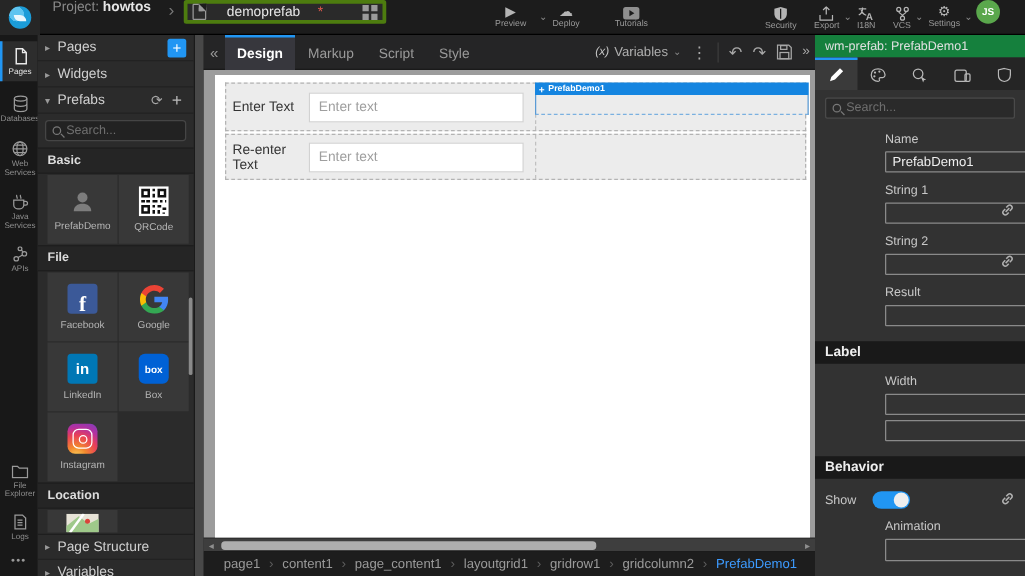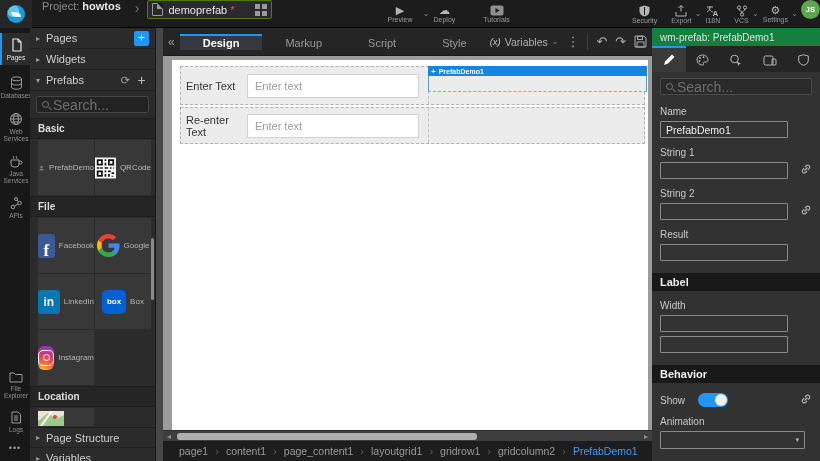--- a/index.html
+++ b/index.html
@@ -8,32 +8,32 @@
   .app { width:820px; height:461px; display:flex; flex-direction:column; overflow:hidden; }
 
   
   .header { height:28px; background:#1c1c1c; display:flex; align-items:flex-start; flex:0 0 28px; border-bottom:1px solid #000; }
   .logo { width:32px; height:28px; background:#262626; display:flex; align-items:center; justify-content:center; cursor:pointer; }
   .logo-circle { width:18px; height:18px; border-radius:50%; background:radial-gradient(circle at 35% 35%, #5ec4f0 0 35%, #1b9cd8 36% 100%); position:relative; }
   .logo-circle:after { content:""; position:absolute; left:4px; top:7px; width:10px; height:5px; background:#eaf7fd; border-radius:0 6px 0 6px; }
   .project { margin-left:10px; color:#8a8a8a; font-size:11px; white-space:nowrap; }
   .project b { color:#e6e6e6; font-weight:bold; margin-left:3px; }
   .hdr-chev { color:#777; font-size:14px; margin:0 8px 0 14px; }
-  .pagebox { display:flex; align-items:center; background:#2a2a2a; border:1px solid #4d7c0f; border-radius:2px; height:19px; padding:0 4px; gap:5px; color:#e8e8e8; cursor:pointer; }
+  .pagebox { display:flex; align-items:center; background:#2a2a2a; border:3px solid #4d7c0f; border-radius:2px; height:19px; padding:0 4px; gap:16px; color:#e8e8e8; cursor:pointer; }
   .doc-icon { width:11px; height:13px; border:1px solid #999; border-radius:1px; background:#2a2a2a; position:relative; }
   .doc-icon:after { content:""; position:absolute; right:-1px; top:-1px; border:3px solid #1c1c1c; border-left-color:#999; border-bottom-color:#999; }
   .unsaved { color:#e05a4e; margin-left:-2px; }
   .gridicon { width:12px; height:12px; display:grid; grid-template-columns:5px 5px; grid-template-rows:5px 5px; gap:2px; margin-left:16px; }
   .gridicon i { background:#9a9a9a; }
   .hspacer { flex:1; }
   .hact { display:flex; flex-direction:column; align-items:center; justify-content:center; color:#9a9a9a; font-size:7px; padding:0 7px; cursor:pointer; position:relative; height:28px; }
   .hact-icon { font-size:11px; line-height:11px; color:#b5b5b5; }
   .hact-icon svg { display:block; }
   .hact .mini-chev { position:absolute; right:-3px; top:9px; font-size:8px; color:#8a8a8a; }
-  .avatar { width:19px; height:19px; border-radius:50%; background:#5aa74c; color:#fff; font-size:8px; font-weight:bold; display:flex; align-items:center; justify-content:center; margin:0 0 0 6px; cursor:pointer; }
+  .avatar { width:19px; height:19px; border-radius:50%; background:#5aa74c; color:#fff; font-size:8px; font-weight:bold; display:flex; align-items:center; justify-content:center; margin:0 20px 0 6px; cursor:pointer; }
 
   
   .main { flex:1; display:flex; min-height:0; }
 
   
   .rail { width:30px; background:#181818; display:flex; flex-direction:column; align-items:stretch; flex:0 0 30px; }
   .rail-item { display:flex; flex-direction:column; align-items:center; padding:5px 0 4px; color:#8f8f8f; font-size:6.5px; text-align:center; line-height:7px; cursor:pointer; border-left:2px solid transparent; gap:2px; }
   .rail-item svg { display:block; }
   .rail-item.active { background:#2d2d2d; border-left-color:#2196f3; color:#e8e8e8; }
   .rail-spacer { flex:1; }
@@ -44,44 +44,44 @@
   .acc-row { height:21px; display:flex; align-items:center; padding:0 6px; border-bottom:1px solid #222; color:#d0d0d0; font-size:11px; cursor:pointer; flex:0 0 21px; }
   .acc-arrow { font-size:8px; color:#9a9a9a; width:10px; }
   .acc-label { flex:1; }
   .acc-btn { width:15px; height:15px; border-radius:2px; display:flex; align-items:center; justify-content:center; font-size:12px; color:#bbb; cursor:pointer; }
   .acc-btn.blue { background:#2196f3; color:#fff; }
   .refresh-ic { font-size:11px; color:#aaa; margin-right:4px; cursor:pointer; }
   .searchbar { padding:5px 6px; flex:0 0 26px; }
   .searchbar .sbox { background:#222; border:1px solid #454545; border-radius:3px; height:17px; display:flex; align-items:center; padding:0 5px; gap:4px; }
   .mag { width:7px; height:7px; border:1.4px solid #787878; border-radius:50%; position:relative; flex:0 0 7px; }
   .mag:after { content:""; position:absolute; width:4px; height:1.4px; background:#787878; transform:rotate(45deg); left:5px; top:6px; }
-  .sbox input { background:transparent; border:0; outline:0; color:#ccc; font-size:14px; width:100%; font-family:"Liberation Sans",sans-serif; }
+  .sbox input { background:transparent; border:0; outline:0; color:#ccc; font-size:10px; width:100%; font-family:"Liberation Sans",sans-serif; }
   .sbox input::placeholder { color:#6f6f6f; }
   .group-hd { background:#252525; border-top:1px solid #1e1e1e; border-bottom:1px solid #1e1e1e; color:#ddd; font-weight:bold; font-size:10px; padding:4px 8px; flex:0 0 19px; }
   .tiles { display:flex; flex-wrap:wrap; gap:1px; padding:1px 0 1px 8px; }
-  .tile { width:56px; height:55px; background:#383838; display:flex; flex-direction:row; align-items:center; justify-content:center; gap:4px; cursor:grab; }
+  .tile { width:56px; height:55px; background:#383838; display:flex; flex-direction:column; align-items:center; justify-content:center; gap:4px; cursor:grab; }
   .tile-label { font-size:8px; color:#b5b5b5; }
   .tile.cut { height:18px; overflow:hidden; justify-content:flex-start; padding-top:3px; }
   .fb { width:24px; height:24px; background:#3b5998; border-radius:3px; color:#fff; font-weight:bold; font-size:17px; display:flex; align-items:flex-end; justify-content:center; line-height:15px; font-family:"Liberation Serif",serif; }
   .li { width:24px; height:24px; background:#0077b5; border-radius:3px; color:#fff; font-weight:bold; font-size:12px; display:flex; align-items:center; justify-content:center; }
   .bx { width:24px; height:24px; background:#0061d5; border-radius:5px; color:#fff; font-weight:bold; font-size:8px; display:flex; align-items:center; justify-content:center; }
   .ig { width:24px; height:24px; border-radius:6px; background:radial-gradient(circle at 30% 110%, #fdd35c 0%, #f28a2e 25%, #e94057 55%, #b5309f 75%, #7b3fbf 100%); display:flex; align-items:center; justify-content:center; }
   .ig-in { width:16px; height:16px; border:1.6px solid #fff; border-radius:5px; display:flex; align-items:center; justify-content:center; }
   .ig-dot { width:7px; height:7px; border:1.6px solid #fff; border-radius:50%; }
   .lpanel-bottom { margin-top:auto; }
   .lscroll { position:absolute; right:1px; top:210px; width:3px; height:62px; background:#8a8a8a; border-radius:2px; }
 
   
   .splitter { width:8px; flex:0 0 8px; background:#484848; border-left:1px solid #1a1a1a; }
 
   
   .center { flex:1; display:flex; flex-direction:column; min-width:0; }
   .tabbar { height:28px; flex:0 0 28px; background:#252526; display:flex; align-items:center; border-bottom:1px solid #1a1a1a; }
   .collapse-btn { color:#999; font-size:12px; padding:0 5px; cursor:pointer; }
-  .ctab { padding:0 23px; height:16px; display:flex; align-items:center; color:#9a9a9a; font-size:11px; cursor:pointer; border-top:2px solid transparent; }
+  .ctab { padding:0 10px; height:28px; display:flex; align-items:center; color:#9a9a9a; font-size:11px; cursor:pointer; border-top:2px solid transparent; }
   .ctab.active { background:#37373d; color:#fff; border-top-color:#2196f3; font-weight:bold; }
   .tb-right { margin-left:auto; display:flex; align-items:center; gap:8px; padding-right:4px; }
   .vars { color:#b0b0b0; font-size:10.5px; display:flex; align-items:center; gap:4px; cursor:pointer; }
   .vars .vx { font-style:italic; font-size:9.5px; color:#c5c5c5; }
   .devsel { border:1px solid #5a5a5a; background:#2b2b2b; border-radius:2px; height:19px; display:flex; align-items:center; gap:8px; padding:0 6px; color:#ddd; font-size:9.5px; cursor:pointer; white-space:nowrap; }
   .devsel .car { font-size:7px; color:#aaa; }
   .tbicon { color:#a8a8a8; font-size:13px; cursor:pointer; line-height:13px; }
   .tbicon svg { display:block; }
   .tb-sep { width:1px; height:16px; background:#3d3d3d; }
 
@@ -119,21 +119,21 @@
 
   
   .rpanel { width:168px; flex:0 0 168px; background:#323232; display:flex; flex-direction:column; overflow:hidden; }
   .rp-title { height:18px; flex:0 0 18px; background:#15803d; color:#e0e0e0; font-size:10px; display:flex; align-items:center; padding-left:8px; }
   .rp-tabs { height:26px; flex:0 0 26px; background:#252525; display:flex; }
   .rp-tab { flex:1; display:flex; align-items:center; justify-content:center; cursor:pointer; border-top:2px solid transparent; color:#b8b8b8; }
   .rp-tab.active { background:#3a3a3a; border-top-color:#2196f3; color:#fff; }
   .rp-tab svg { display:block; }
   .rp-search { padding:6px 8px 2px; }
   .rp-search .sbox { background:#2a2a2a; border:1px solid #4a4a4a; border-radius:2px; height:17px; display:flex; align-items:center; padding:0 5px; gap:4px; }
-  .fld { padding:0 8px; position:relative; }
+  .fld { padding:0 8px; position:relative;margin-left:48px; }
   .fld-label { color:#c8c8c8; font-size:10px; margin-top:9px; }
   .fld-input { margin-top:4px; width:128px; height:17px; background:#333; border:1px solid #8a8a8a; border-radius:1px; color:#eee; font-size:10.5px; padding:0 5px; outline:0; font-family:"Liberation Sans",sans-serif; display:block; }
   .chain { position:absolute; right:8px; bottom:2px; cursor:pointer; }
   .sec-hd { background:#191919; color:#eee; font-weight:bold; font-size:11px; padding:3px 8px; margin-top:12px; }
   .show-row { display:flex; align-items:center; padding:10px 8px 0; position:relative; }
   .show-label { color:#c8c8c8; font-size:10px; width:38px; }
   .toggle { width:30px; height:14px; border-radius:8px; background:#2196f3; position:relative; cursor:pointer; }
   .toggle .knob { position:absolute; right:1px; top:1px; width:12px; height:12px; border-radius:50%; background:#eee; }
   .toggle .knob:before{ content:""; position:absolute; left:-12px; top:2px; }
   .selbox { margin-top:4px; width:145px; height:18px; background:#333; border:1px solid #8a8a8a; border-radius:1px; display:flex; align-items:center; justify-content:flex-end; padding:0 5px; color:#bbb; cursor:pointer; }

